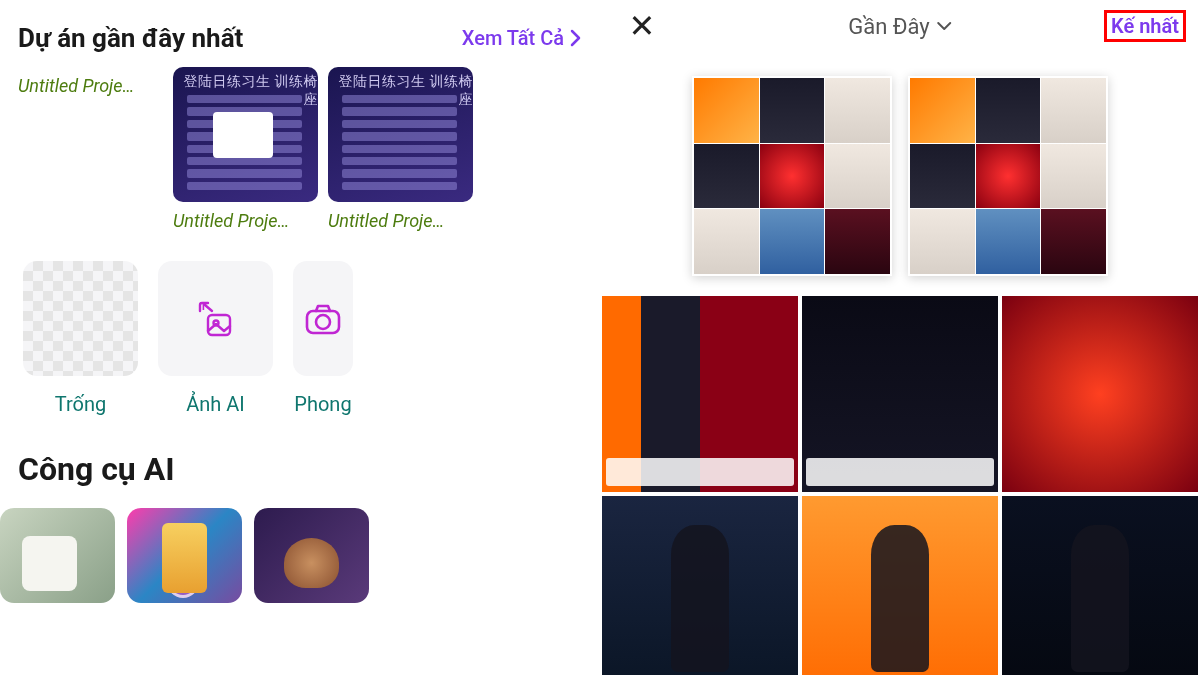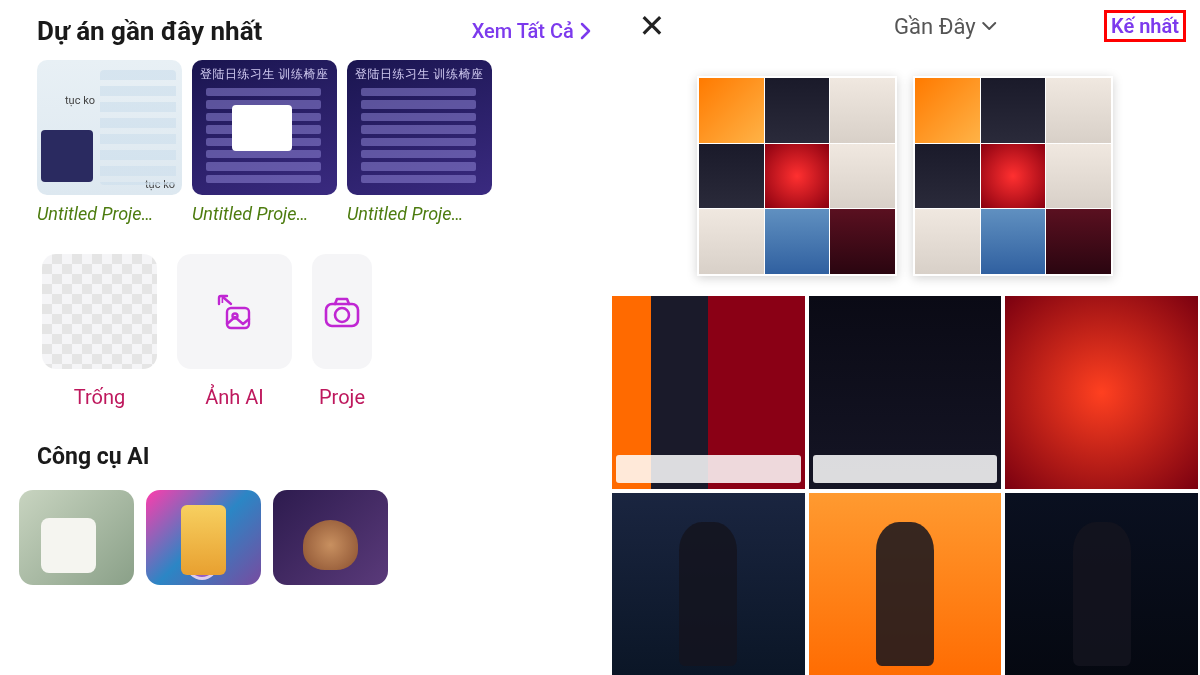--- a/index.html
+++ b/index.html
@@ -1,66 +1,66 @@
 <!DOCTYPE html>
 <html><head>
 <meta charset="utf-8">
 <style>
 * { margin: 0; padding: 0; box-sizing: border-box; font-family: -apple-system, BlinkMacSystemFont, "Segoe UI", Roboto, sans-serif; }
 body { width: 1200px; height: 675px; background: #fff; display: flex; overflow: hidden; }
-.left-panel { width: 600px; height: 100%; padding: 16px 18px; overflow: hidden; margin-left: 19px; }
+.left-panel { width: 600px; height: 100%; padding: 23px 18px; overflow: hidden; }
 .right-panel { width: 600px; height: 100%; position: relative; }
 
 
 .recent-header { display: flex; justify-content: space-between; align-items: center; margin-bottom: 14px; }
 .recent-title { font-size: 26px; font-weight: 700; color: #1a1a1a; }
 .view-all { display: flex; align-items: center; gap: 6px; color: #7c3aed; font-size: 20px; font-weight: 500; cursor: pointer; }
 .view-all svg { width: 12px; height: 18px; }
 
 
 .project-row { display: flex; gap: 10px; margin-bottom: 30px; }
 .project-card { width: 145px; }
 .project-thumb { width: 145px; height: 135px; border-radius: 10px; background: #2a2a60; position: relative; overflow: hidden; }
 .project-thumb.chat { background: linear-gradient(#e8f0f5,#dde8f0); }
 .project-thumb.chat::before { content:""; position:absolute; left:4px; top:70px; width:52px; height:52px; background:#2a2a60; border-radius:4px;}
 .project-thumb.chat::after { content:""; position:absolute; right:6px; top:10px; width:76px; height:115px; background:repeating-linear-gradient(#cfe0ed 0 10px, transparent 10px 16px); border-radius:4px; opacity:.7;}
 .chat-txt { position:absolute; color:#444; font-size:11px; }
 .project-thumb.board { background: linear-gradient(160deg,#1a1550,#3a2a80); }
 .board-lines { position:absolute; left:14px; top:28px; width:115px; height:95px; display:flex; flex-direction:column; gap:4px;}
 .board-lines span{ height:9px; background:rgba(150,140,220,.5); border-radius:2px;}
-.board-hdr { position:absolute; top:6px; left:8px; right:0; text-align:left; font-size:12px; color:#d0caf0; letter-spacing:.5px;}
+.board-hdr { position:absolute; top:6px; left:0; right:0; text-align:right; font-size:14px; color:#d0caf0; letter-spacing:.5px;}
 .board-popup { position:absolute; left:40px; top:45px; width:60px; height:46px; background:#fff; border-radius:4px;}
 .project-name { margin-top: 8px; font-size: 18px; color: #4d7c0f; white-space: nowrap; overflow: hidden; text-overflow: ellipsis; font-style: italic; }
 
 
 .tool-row { display: flex; gap: 10px; margin-bottom: 34px; }
 .tool-card { width: 125px; display: flex; flex-direction: column; align-items: center; cursor: pointer; }
 .tool-icon-box { width: 115px; height: 115px; border-radius: 14px; background: #f5f5f7; display: flex; align-items: center; justify-content: center; }
 .tool-icon-box.checker { background-image: linear-gradient(45deg,#e5e5e5 25%,transparent 25%),linear-gradient(-45deg,#e5e5e5 25%,transparent 25%),linear-gradient(45deg,transparent 75%,#e5e5e5 75%),linear-gradient(-45deg,transparent 75%,#e5e5e5 75%); background-size:20px 20px; background-position:0 0,0 10px,10px -10px,-10px 0; }
 .tool-card.highlight .tool-icon-box { outline: 5px solid #ff0000; outline-offset: -2px; }
-.tool-label { margin-top: 16px; font-size: 20px; color: #be185d; }
+.tool-label { margin-top: 16px; font-size: 20px; color: #0f766e; }
 .tool-icon-box svg { width: 44px; height: 44px; }
 
 
-.ai-title { font-size: 23px; font-weight: 700; color: #1a1a1a; margin-bottom: 20px; }
+.ai-title { font-size: 32px; font-weight: 700; color: #1a1a1a; margin-bottom: 20px; }
 .ai-row { display: flex; gap: 12px; }
 .ai-card { width: 115px; height: 95px; border-radius: 14px; background:#333; position:relative; overflow:hidden;}
 .ai-card.a1{ background:linear-gradient(135deg,#c8d4c0,#8aa088);}
 .ai-card.a1::after{content:"";position:absolute;left:22px;top:28px;width:55px;height:55px;background:#f5f5f0;border-radius:8px;}
 .ai-card.a2{ background:linear-gradient(135deg,#ff3cac,#2b86c5,#784ba0);}
 .ai-card.a2::after{content:"";position:absolute;left:35px;top:15px;width:45px;height:70px;background:linear-gradient(#f7d060,#e8a030);border-radius:6px;}
 .ai-card.a3{ background:linear-gradient(135deg,#2d1b4e,#5a3a7a);}
 .ai-card.a3::after{content:"";position:absolute;left:30px;top:30px;width:55px;height:50px;background:radial-gradient(circle,#c89060,#8a5030);border-radius:50% 50% 40% 40%;}
 .ai-gif{position:absolute;left:38px;top:48px;font-size:13px;font-weight:700;color:#fff;letter-spacing:1px;}
 .ai-circ{position:absolute;left:40px;top:58px;width:32px;height:32px;border:3px solid rgba(255,255,255,.7);border-radius:50%;background:rgba(200,80,200,.6);}
 
 
 .right-header { height: 52px; display: flex; align-items: center; justify-content: space-between; padding: 0 14px; }
 .close-btn { font-size: 32px; font-weight: 300; color: #222; cursor: pointer; width: 36px; text-align: center; margin-left: 10px; }
-.recent-drop { display: flex; align-items: center; gap: 6px; font-size: 22px; color: #555; cursor: pointer; position:absolute; left:50%; transform:translateX(-50%);margin-left:41px;}
+.recent-drop { display: flex; align-items: center; gap: 6px; font-size: 22px; color: #555; cursor: pointer; position:absolute; left:50%; transform:translateX(-50%);}
 .recent-drop svg { width: 16px; height: 10px; }
 .next-btn { font-size: 20px; color: #7c3aed; font-weight: 600; cursor: pointer; border: 3px solid #ff0000; padding: 1px 4px; }
 
 
 .gallery { height: 623px; overflow: hidden; position:relative;}
 .collage-row { display:flex; gap:16px; justify-content:center; padding:24px 0 20px;}
 .collage { width: 200px; height: 200px; box-shadow: 0 2px 10px rgba(0,0,0,.18); background:#fff; padding:2px; display:grid; grid-template-columns:repeat(3,1fr); grid-template-rows:repeat(3,1fr); gap:1px;}
 .collage div{ background:#888;}
 .c-org{background:linear-gradient(135deg,#ff7a00,#ffb347)!important;}
 .c-dark{background:linear-gradient(#1a1a2a,#2a2a3a)!important;}
@@ -90,24 +90,20 @@
     <div class="view-all">
       <span>Xem Tất Cả</span>
       <svg viewBox="0 0 12 18" fill="none">
           <path d="M2 2 L9 9 L2 16" stroke="#7c3aed" stroke-width="2.5" stroke-linecap="round" stroke-linejoin="round"></path>
         </svg>
     </div>
   </div>
 
   <div class="project-row">
     <div class="project-card">
-      <div class="project-thumb chat">
-        <span class="chat-txt" style="left:28px;top:34px">tục ko</span>
-        <span class="chat-txt" style="left:108px;top:118px">tục ko</span>
-      </div>
       <div class="project-name">Untitled Proje…</div>
     </div>
     <div class="project-card">
       <div class="project-thumb board">
         <div class="board-hdr">登陆日练习生 训练椅座</div>
         <div class="board-lines">
             <span></span>
             <span></span>
             <span></span>
             <span></span>
@@ -156,21 +152,21 @@
       <div class="tool-label">Ảnh AI</div>
     </div>
     <div class="tool-card" style="width:70px;overflow:hidden">
       <div class="tool-icon-box" style="width:60px">
         <svg viewBox="0 0 44 44" fill="none" stroke="#c026d3" stroke-width="2.6" stroke-linecap="round" stroke-linejoin="round">
           <rect x="6" y="14" width="32" height="22" rx="6"></rect>
           <circle cx="22" cy="25" r="7"></circle>
           <path d="M15 14 L17 9 L27 9 L29 14"></path>
         </svg>
       </div>
-      <div class="tool-label">Proje</div>
+      <div class="tool-label">Phong</div>
     </div>
   </div>
 
   <div class="ai-title">Công cụ AI</div>
   <div class="ai-row">
     <div class="ai-card a1" style="margin-left:-18px"></div>
     <div class="ai-card a2">
         <div class="ai-circ"></div>
       </div>
     <div class="ai-card a3">

